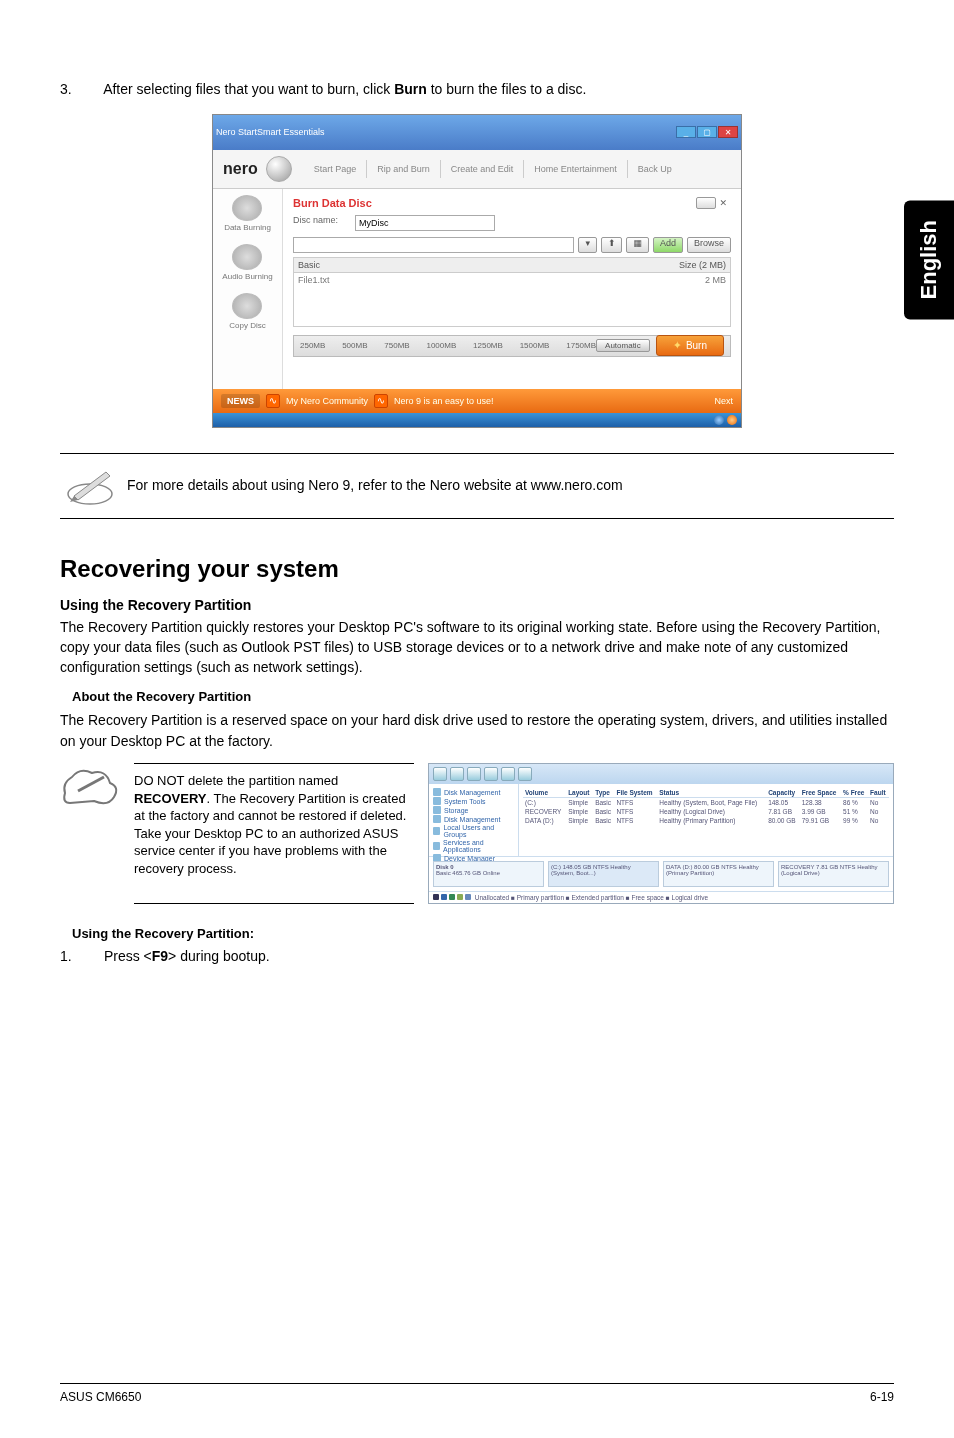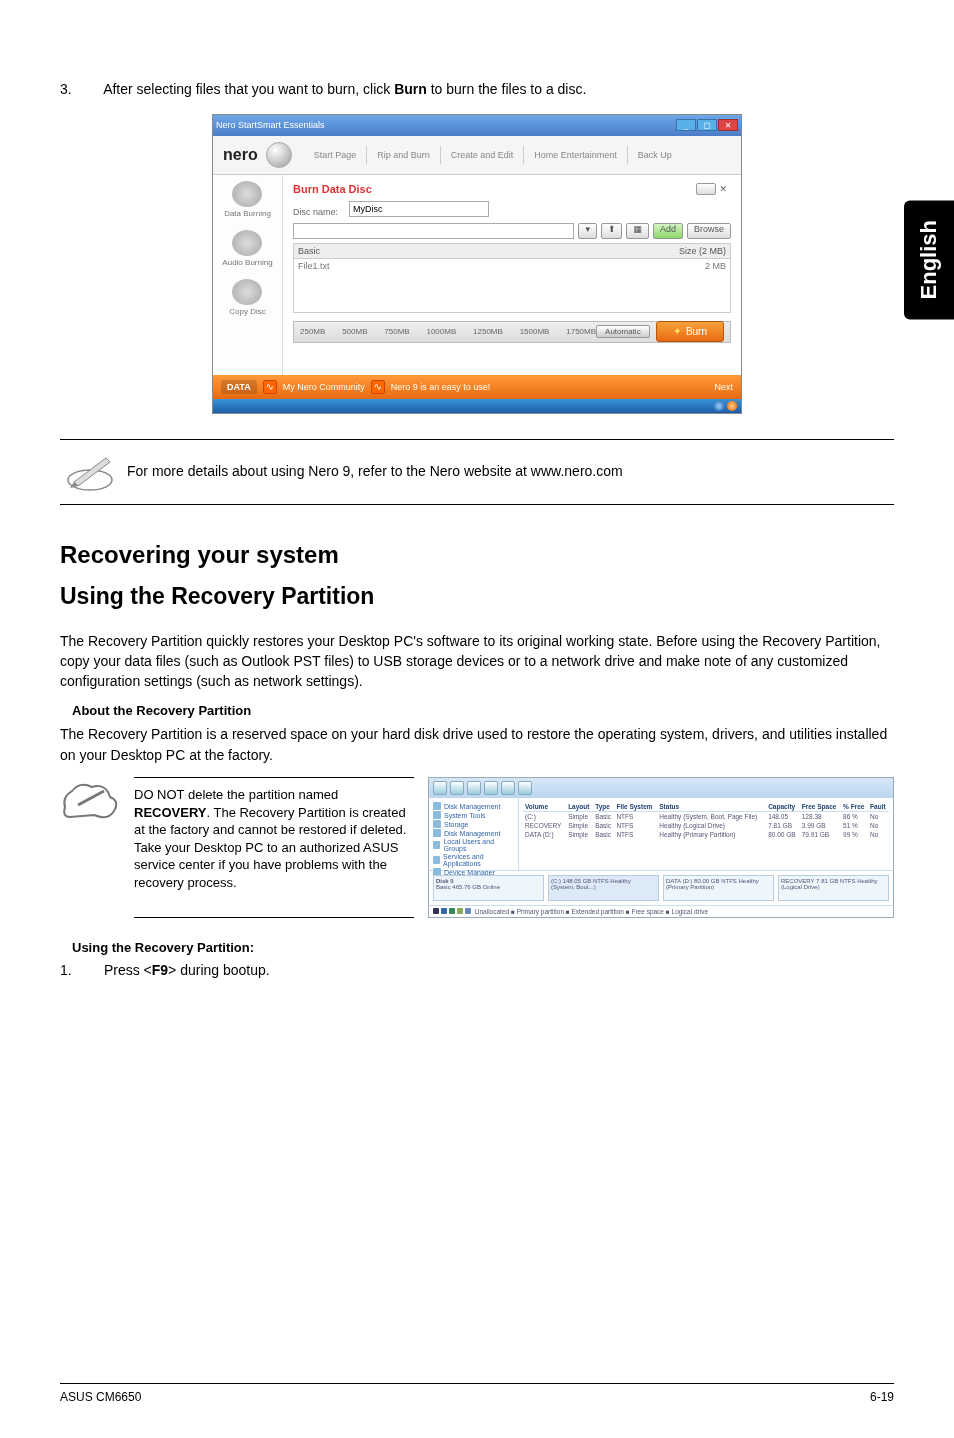--- a/index.html
+++ b/index.html
@@ -30,21 +30,21 @@
   .step-num { display: inline-block; width: 40px; vertical-align: top; }
   .nero-box {
     width: 530px;
     margin: 0 auto 25px auto;
     border: 1px solid #888;
     background: #f3f3f3;
     font-size: 10px;
     color: #555;
   }
   .nero-titlebar {
-    height: 21px;
+    height: 35px;
     background: linear-gradient(#6da8e8,#4a7cc8);
     display: flex;
     align-items: center;
     justify-content: space-between;
     padding: 0 3px;
     font-size: 9px;
     color: #fff;
   }
   .nero-titlebar .wbtns { display:flex; gap:1px;}
   .nero-titlebar .wbtn { width:20px; height:12px; background:#d44; border:1px solid #933; display:flex; align-items:center; justify-content:center; font-size:8px; color:#fff;}
@@ -61,21 +61,21 @@
   .nero-glossy { width:26px; height:26px; border-radius:50%; background:radial-gradient(circle at 35% 30%, #fff, #ccc 50%, #999); border:1px solid #aaa; margin-right:12px;}
   .nero-tabs { display:flex; gap:0; font-size:9px; }
   .nero-tab { padding:4px 10px; border-left:1px solid #ccc; color:#888;text-align:center; }
   .nero-tab:first-child{ border-left:none; }
   .nero-body { display:flex; min-height:200px; }
   .nero-side { width:70px; background:#fdfdfd; border-right:1px solid #ddd; padding:6px 4px; display:flex; flex-direction:column; gap:12px; align-items:center;}
   .nero-side-item { text-align:center; font-size:8px; color:#777; }
   .nero-side-icon { width:30px; height:26px; background:radial-gradient(circle,#ddd,#aaa); border-radius:50%; margin:0 auto 2px; border:1px solid #bbb;}
   .nero-main { flex:1; padding:8px 10px; background:#fff; position:relative;}
   .nero-burn-title { color:#d33; font-weight:bold; font-size:11px; margin-bottom:6px; }
-  .nero-row { display:flex; align-items:flex-end; gap:6px; margin-bottom:6px;}
+  .nero-row { display:flex; align-items:flex-start; gap:12px; margin-bottom:6px;}
   .nero-row label { width:50px; color:#666; font-size:9px;}
   .nero-row input { flex:0 0 140px; height:16px; border:1px solid #aaa; font-size:9px; padding:0 3px;}
   .nero-path { display:flex; align-items:center; gap:4px; margin-bottom:4px;}
   .nero-path input { flex:1; height:16px; border:1px solid #aaa; font-size:9px; padding:0 3px;}
   .nero-btn-sm { height:16px; padding:0 6px; font-size:9px; border:1px solid #999; background:linear-gradient(#fff,#ddd); border-radius:2px;}
   .nero-btn-sm.green{ background:linear-gradient(#d4f4c4,#8ed868); }
   .nero-list { border:1px solid #ccc; height:70px; font-size:9px; }
   .nero-list-head { background:#eee; padding:2px 4px; border-bottom:1px solid #ccc; display:flex; justify-content:space-between;}
   .nero-list-row { padding:2px 4px; color:#777; display:flex; justify-content:space-between;}
   .nero-ruler { margin-top:8px; height:22px; background:linear-gradient(#eee,#ddd); border:1px solid #bbb; display:flex; align-items:center; padding:0 6px; gap:auto; font-size:8px; color:#666; position:relative;}
@@ -92,21 +92,21 @@
   .nero-footer .dot{ width:10px; height:10px; border-radius:50%;}
   .nero-footer .dot.b{ background:radial-gradient(circle,#9cf,#26a);}
   .nero-footer .dot.o{ background:radial-gradient(circle,#fc8,#e60);}
 
   .note-row { display:flex; align-items:center; gap:11px; border-top:1px solid #000; border-bottom:1px solid #000; padding:12px 4px; margin:10px 0 36px 0;}
   .pencil-icon { width:52px; height:40px; position:relative; flex-shrink:0;}
   .pencil-icon svg{ width:100%; height:100%; }
   .note-text{ font-size:14px; line-height:1.4; }
 
   h2.section { font-size:24px; font-weight:bold; margin-bottom:14px; }
-  h3.sub { font-size:23px; font-weight:bold; margin-bottom:21px; }
+  h3.sub { font-size:14px; font-weight:bold; margin-bottom:4px; }
   p.body { font-size:14px; line-height:1.45; margin-bottom:12px; }
   h4.small { font-size:13px; font-weight:bold; margin-bottom:6px;margin-left:12px; }
 
   .warn-row { display:flex; gap:14px; margin:12px 0 22px 0; }
   .warn-icon { width:60px; flex-shrink:0; }
   .warn-icon svg{ width:60px; height:46px; }
   .warn-text { flex:0 0 280px; font-size:13px; line-height:1.35; border-top:1px solid #000; border-bottom:1px solid #000; padding:8px 0;}
   .disk-shot { flex:1; border:1px solid #9ab; min-height:130px; background:#fff; font-size:7px; color:#668; }
   .disk-top{ background:linear-gradient(#d7e7f7,#bcd6ef); height:20px; display:flex; align-items:center; padding:0 4px; gap:3px;}
   .disk-top .ticon{ width:14px; height:14px; background:linear-gradient(#fff,#9cd); border:1px solid #8ab; border-radius:2px;}
@@ -214,21 +214,21 @@
         </div>
         <span class="auto">Automatic</span>
         <span class="nero-burn-btn">
             <span class="spark">✦</span>
             <span>Burn</span>
           </span>
       </div>
     </div>
   </div>
   <div class="nero-bottom">
-    <span class="news">DATA</span>
+    <span class="news">NEWS</span>
     <span class="rss">∿</span>
     <span class="txt">My Nero Community</span>
     <span class="rss">∿</span>
     <span class="txt">Nero 9 is an easy to use!</span>
     <span class="txt next">Next</span>
   </div>
   <div class="nero-footer">
     <span class="dot b"></span>
     <span class="dot o"></span>
   </div>

